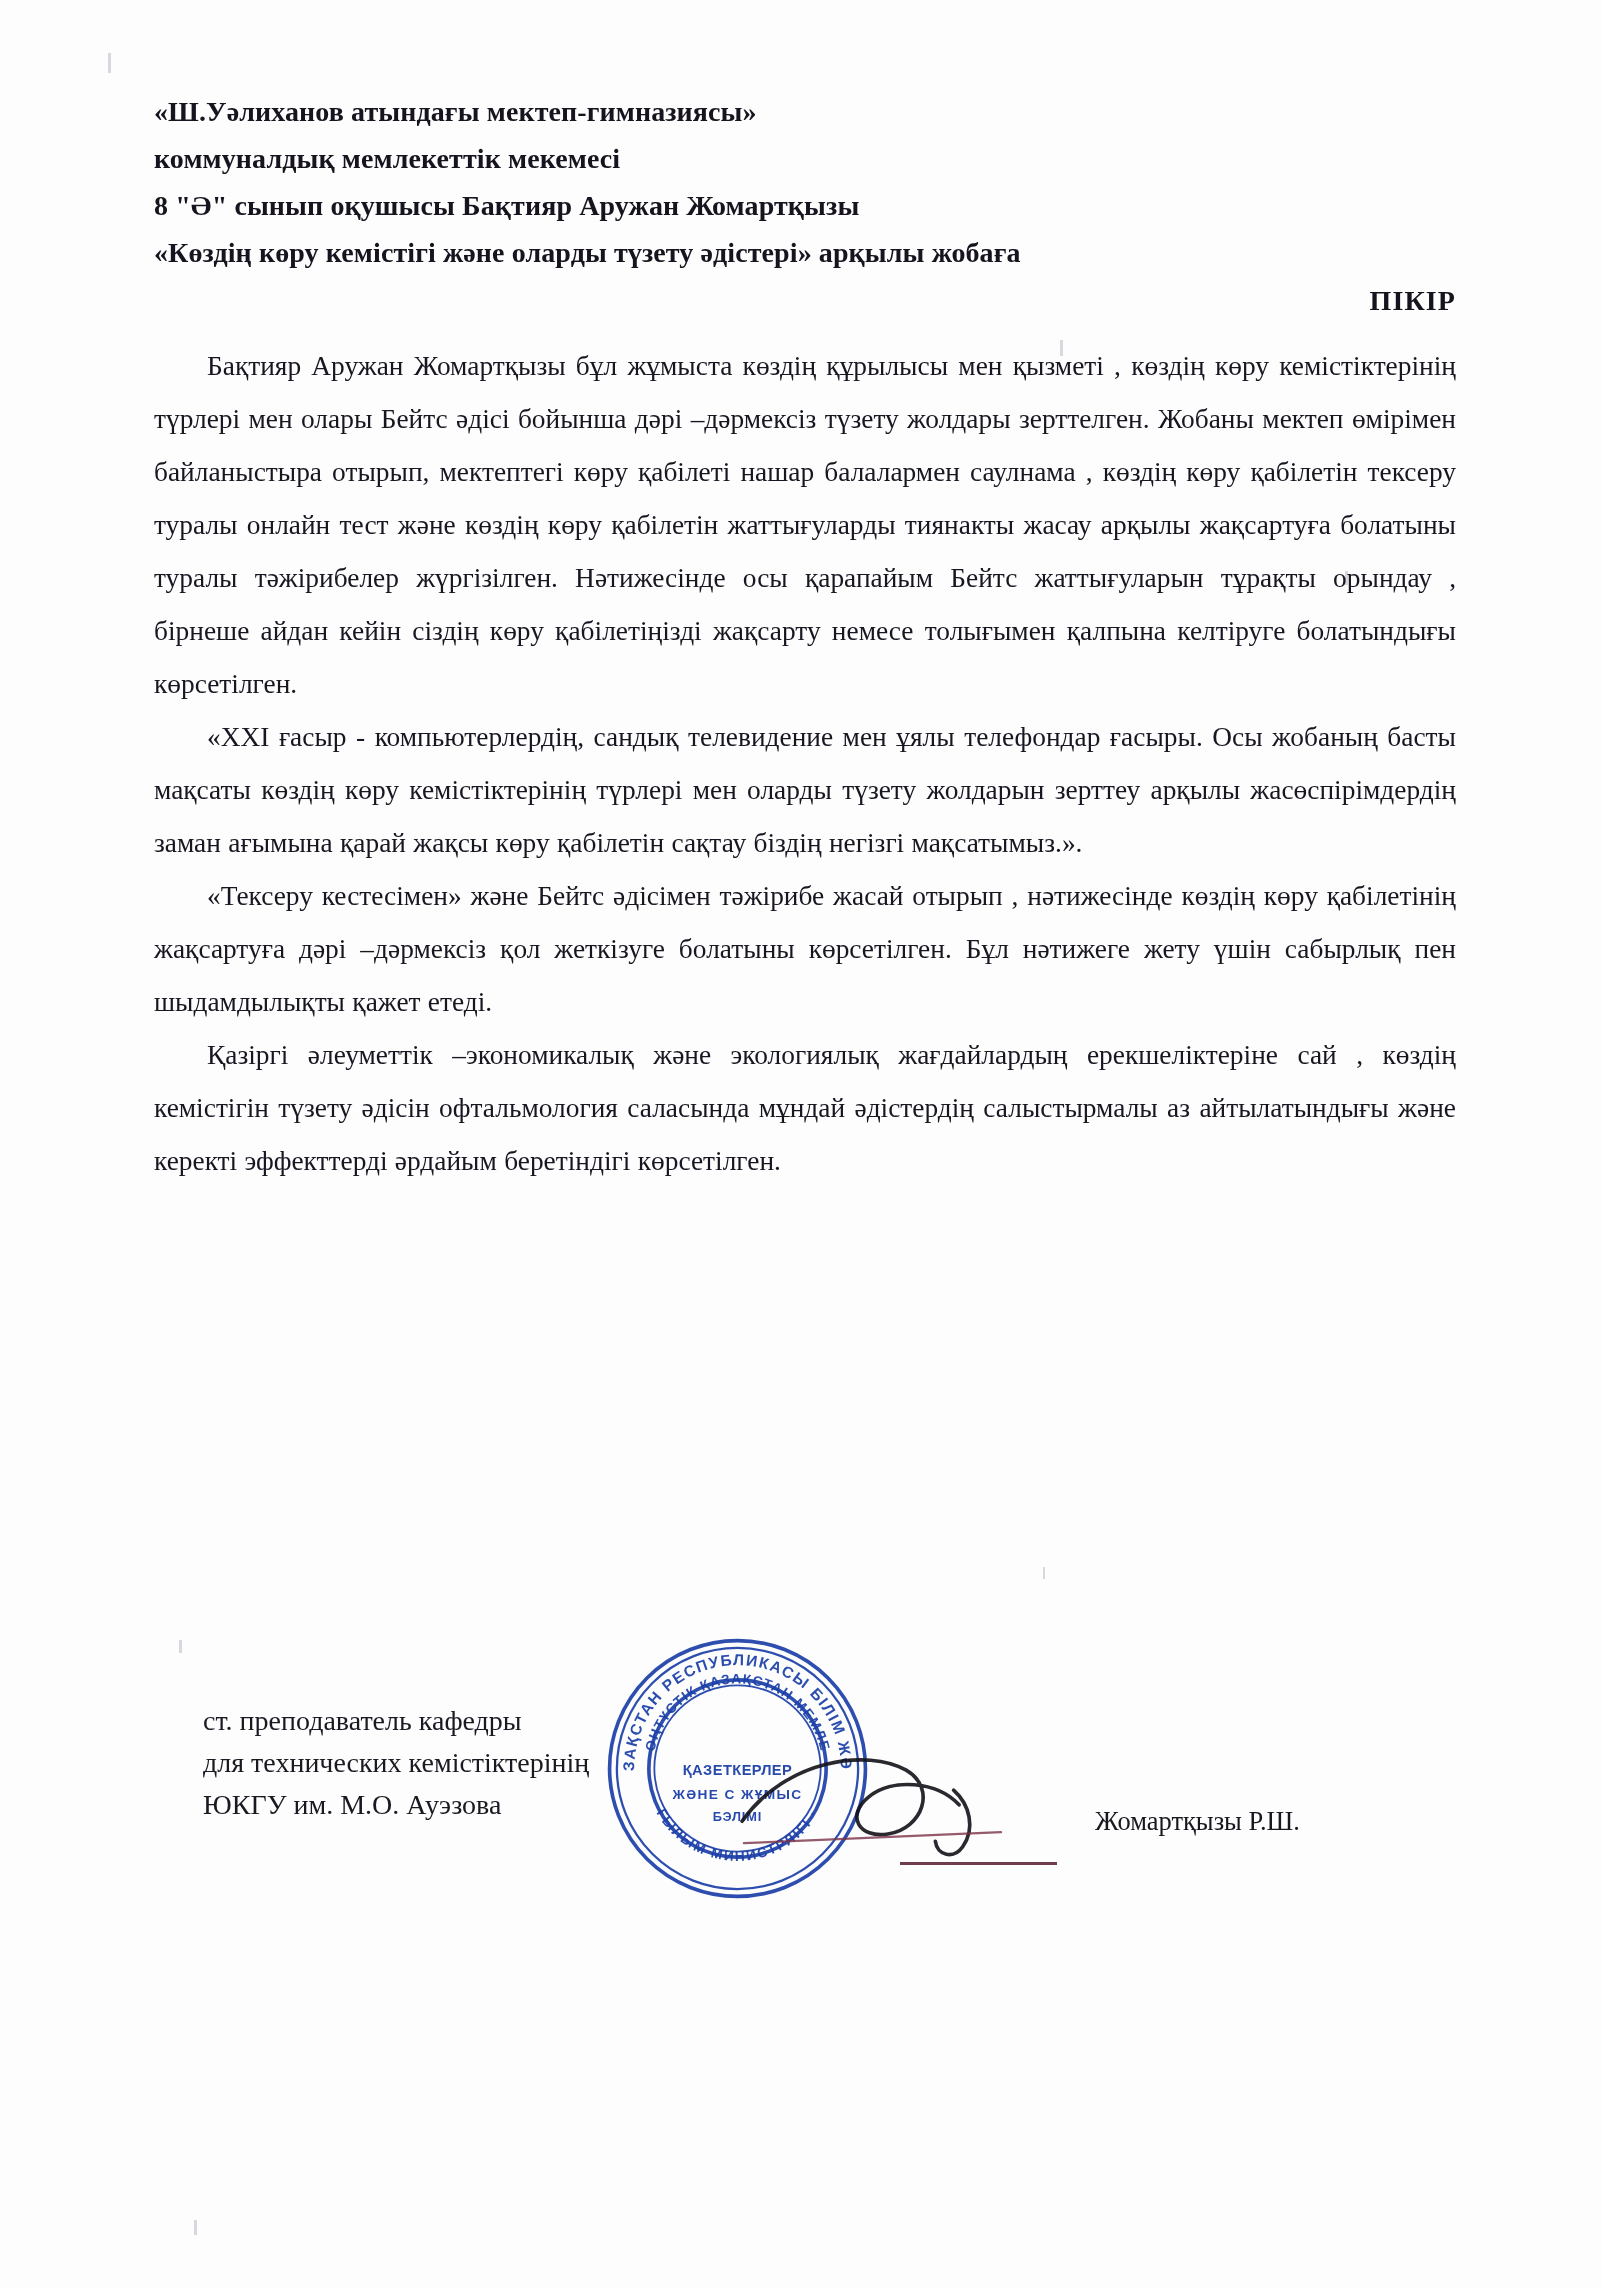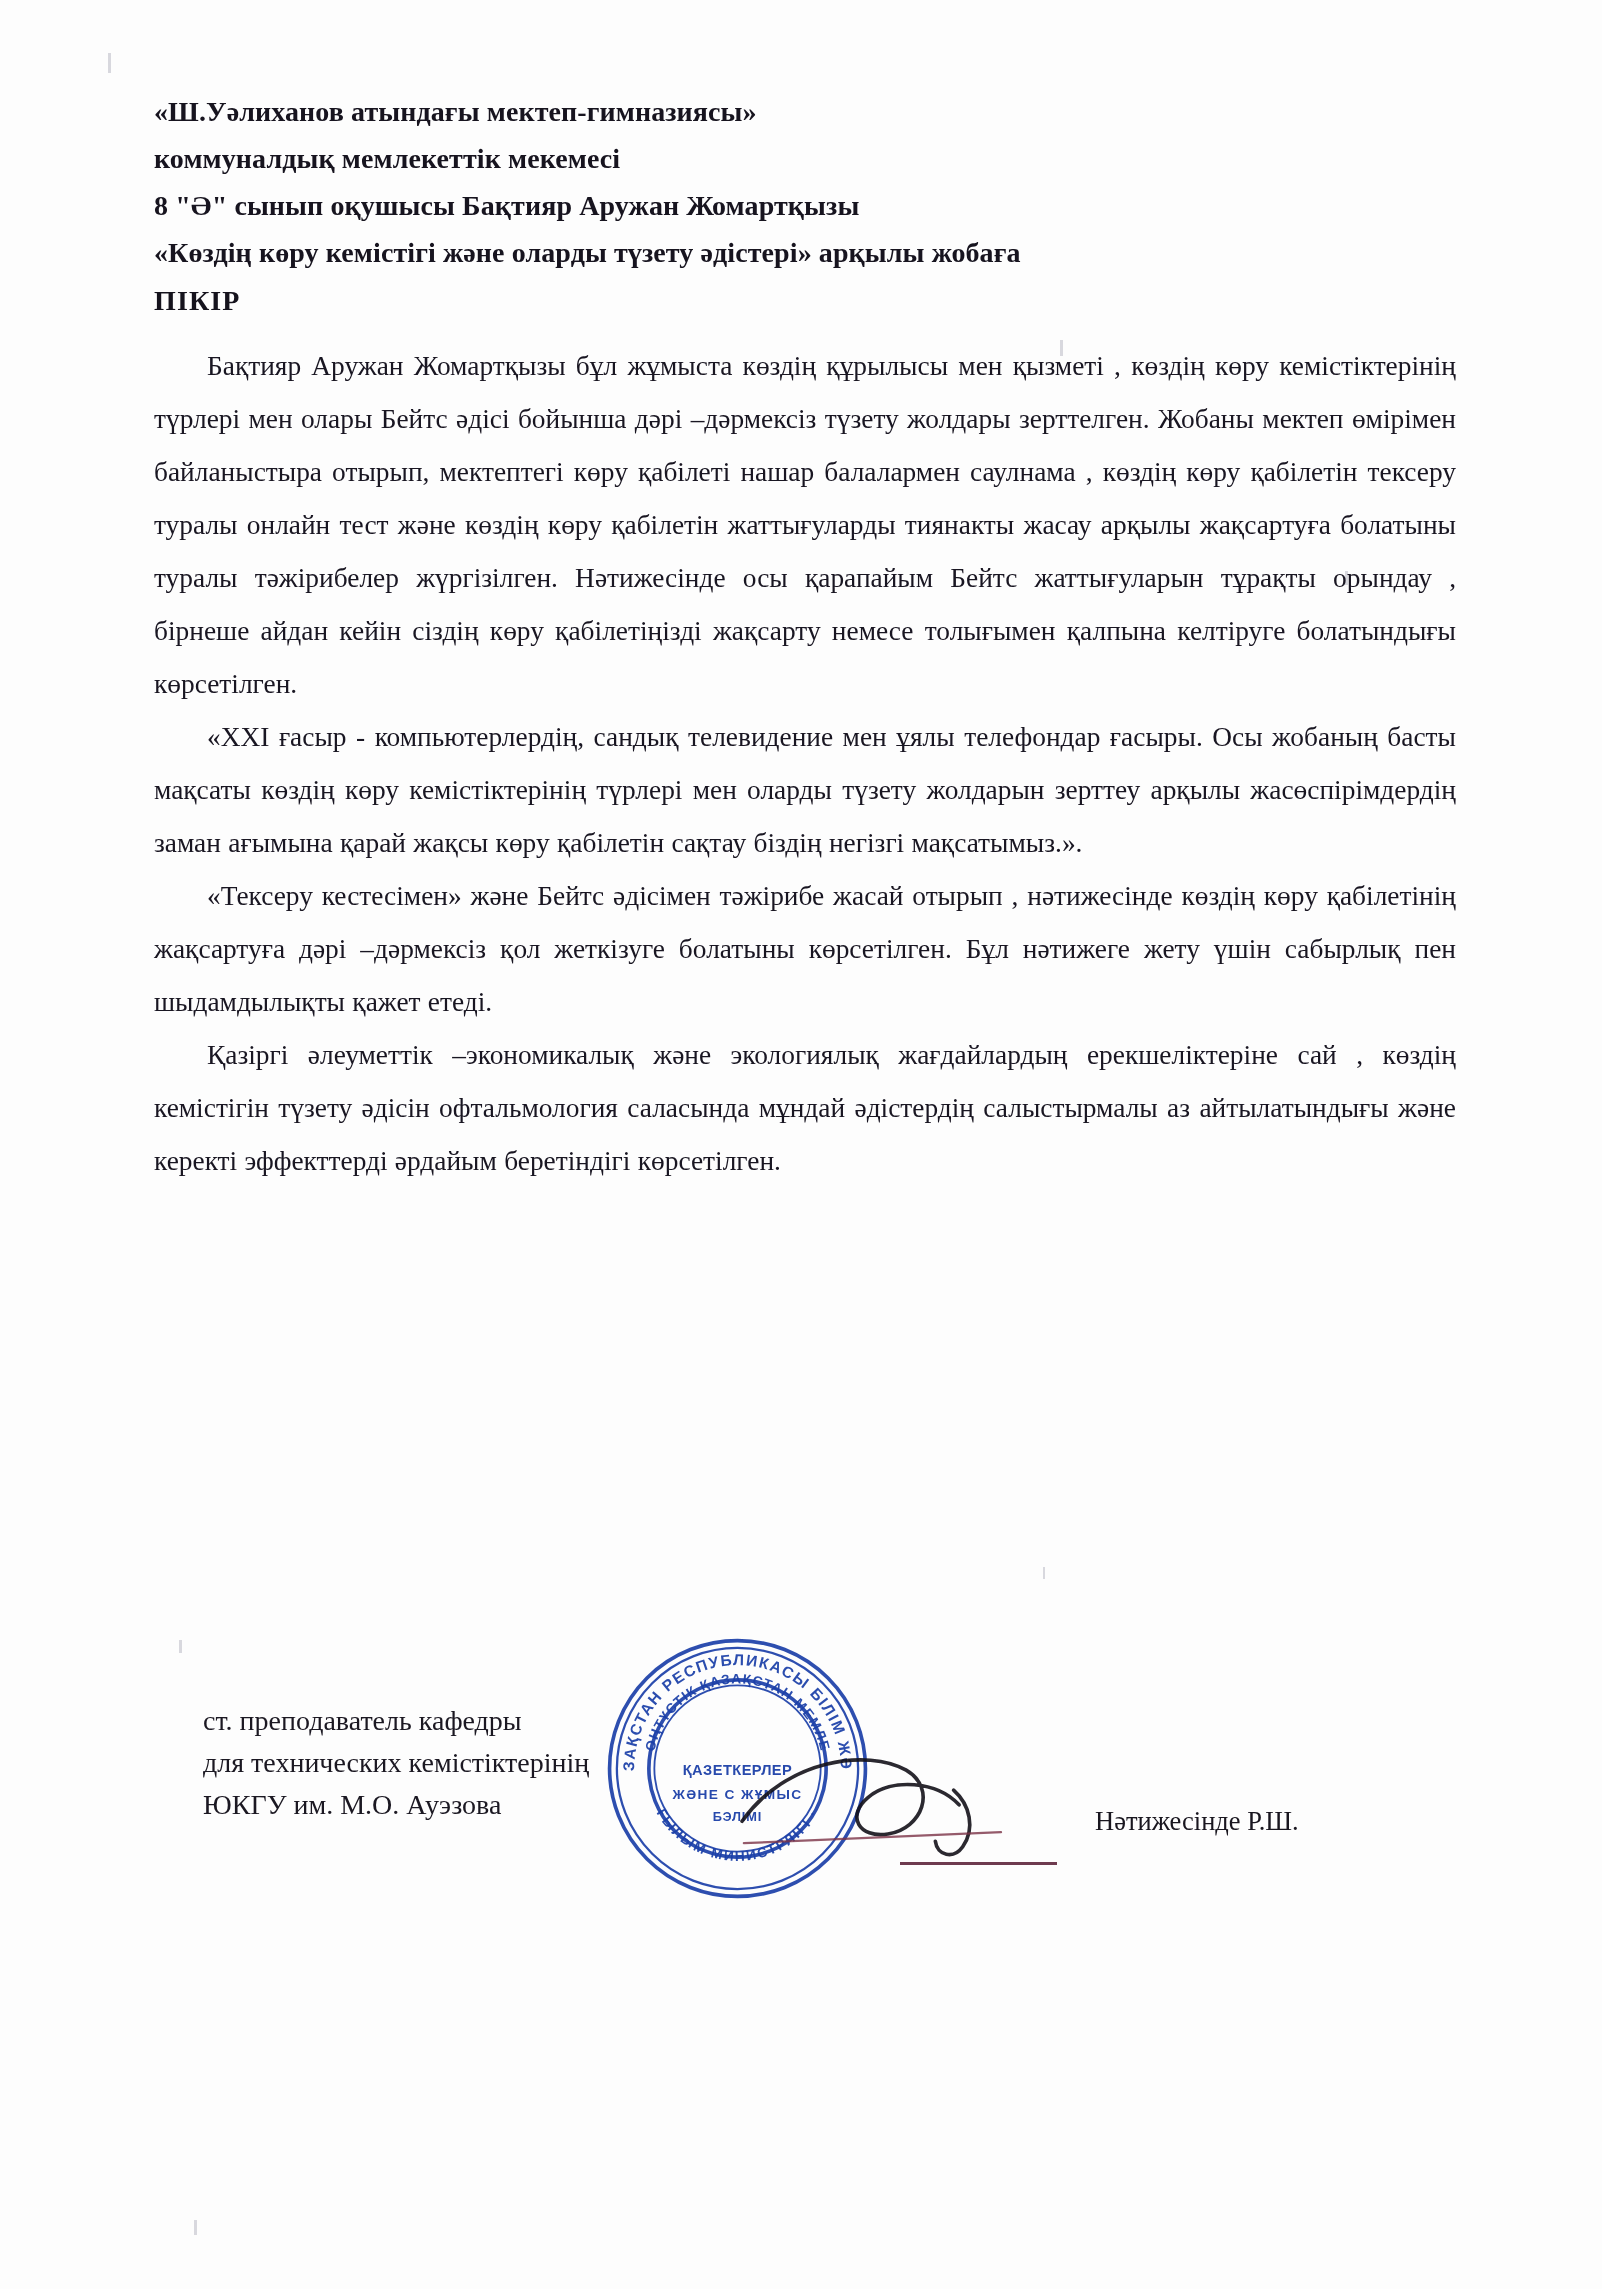--- a/index.html
+++ b/index.html
@@ -33,21 +33,21 @@
     font-weight: bold;
     font-size: 28px;
     line-height: 47px;
     letter-spacing: 0.1px;
     color: #17141f;
   }
   .hdr-wide {
     font-size: 28px;
   }
   .doc-title {
-    text-align: left;
+    text-align: right;
     font-weight: bold;
     font-size: 28px;
     line-height: 46px;
     letter-spacing: 1.1px;
     margin-top: 1.8px;
   }
   .body-text {
     margin-top: 16.4px;
   }
   p.para {
@@ -141,21 +141,21 @@
   </div>
 
   <div class="sig-block">
     <div>ст. преподаватель кафедры</div>
     <div>для технических кемістіктерінің</div>
     <div>ЮКГУ им. М.О. Ауэзова</div>
   </div>
 
   <div class="sig-line"></div>
 
-  <div class="sig-name">Нәтижесінде Р.Ш.</div>
+  <div class="sig-name">Жомартқызы Р.Ш.</div>
 
   <div class="stamp">
     <svg width="265" height="265" viewBox="0 0 290 290" xmlns="http://www.w3.org/2000/svg">
       <defs>
         <path id="outerArc" d="M 32,145 A 113,113 0 1 1 258,145"></path>
         <path id="outerArcBot" d="M 44,145 A 101,101 0 1 0 246,145"></path>
         <path id="midArc" d="M 52,145 A 93,93 0 1 1 238,145"></path>
       </defs>
       <g fill="none" stroke="#1b3fa8" stroke-opacity="0.92">
         <circle cx="145" cy="145" r="140" stroke-width="4"></circle>

